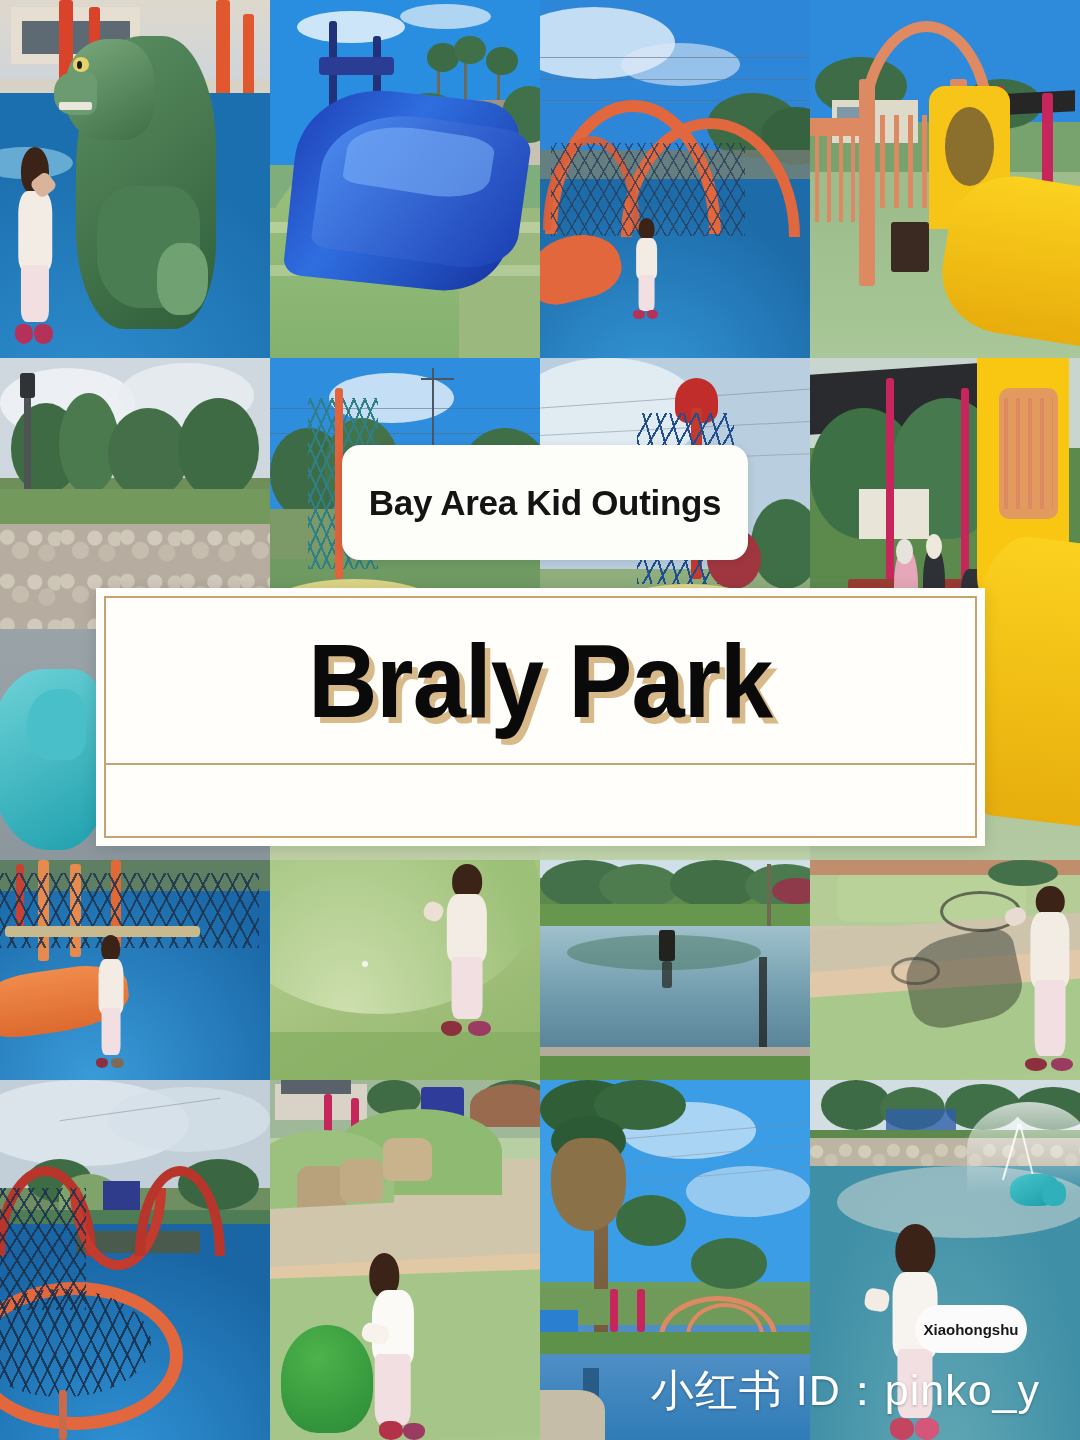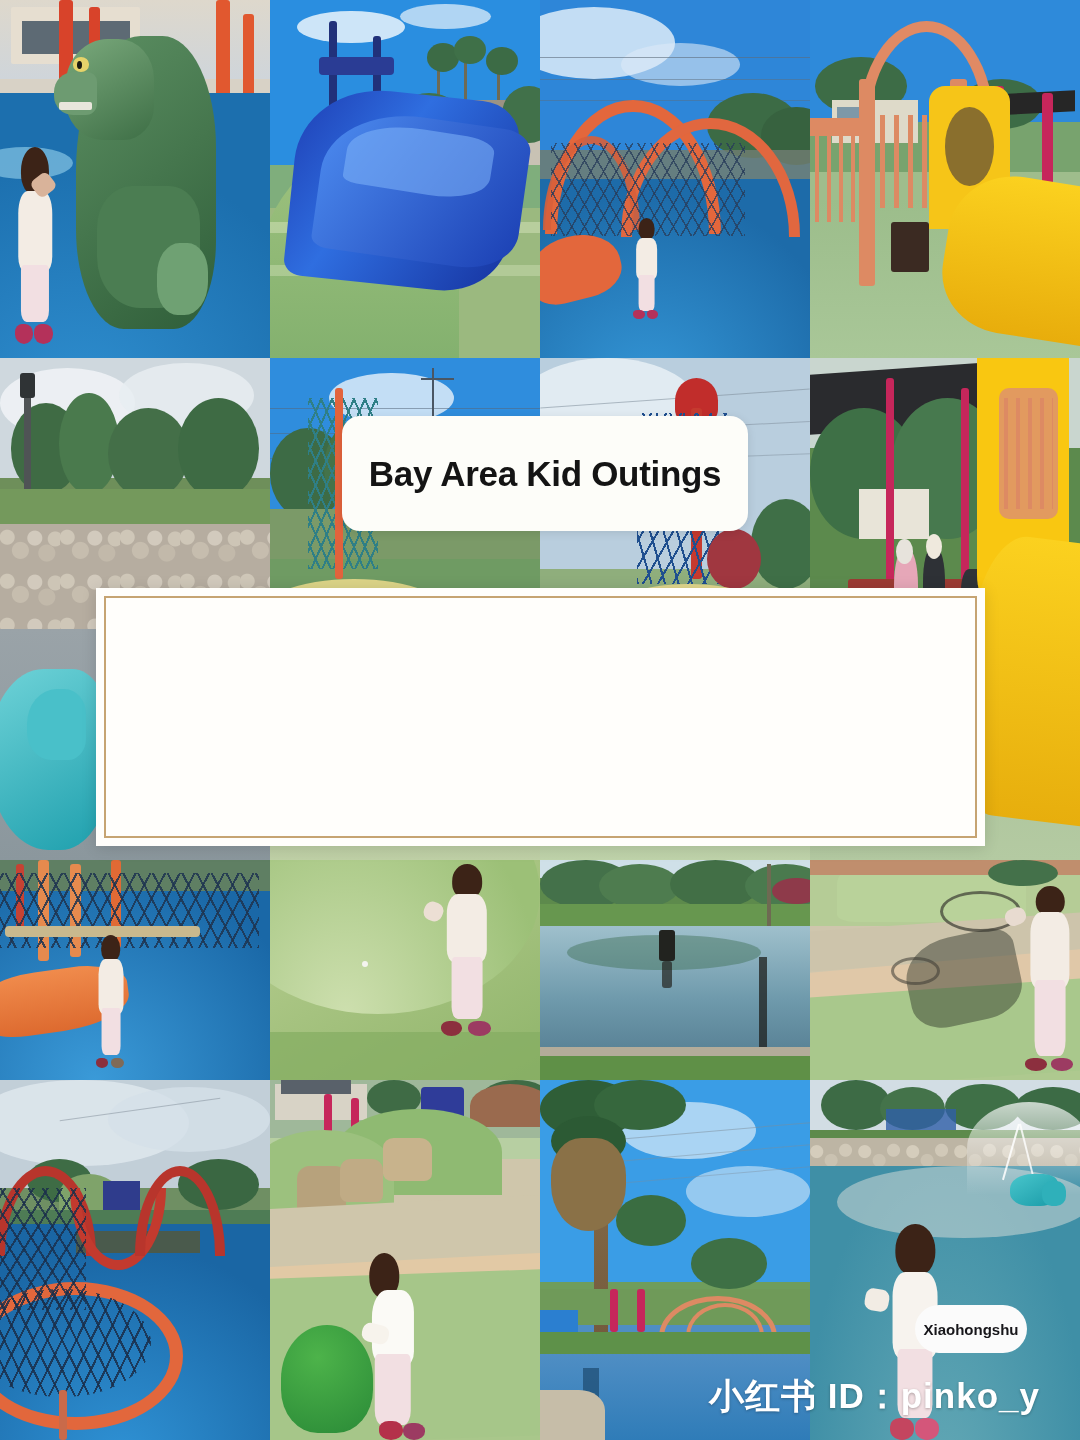--- a/index.html
+++ b/index.html
@@ -43,21 +43,21 @@
   .kid { position:absolute; }
   .kid .head  { position:absolute; left:50%; transform:translateX(-50%); border-radius:50% 50% 45% 45%; background:#3c2317; }
   .kid .body  { position:absolute; left:50%; transform:translateX(-50%); border-radius:28% 28% 18% 18%; background:#f3ece4; }
   .kid .legs  { position:absolute; left:50%; transform:translateX(-50%); border-radius:10% 10% 20% 20%; background:#f2dfe2; }
   .kid .shoeL,.kid .shoeR { position:absolute; border-radius:40% 45% 50% 50%; background:#b4315a; }
 
   
   .banner-pill {
     position: absolute;
     left: 342px;
-    top: 416px;
+    top: 445px;
     width: 406px;
     height: 115px;
     background: #fdfdf9;
     border-radius: 18px;
     display: flex;
     align-items: center;
     justify-content: center;
     box-shadow: 0 2px 10px rgba(0,0,0,0.10);
     z-index: 30;
   }
@@ -139,22 +139,22 @@
   .xhs-badge span {
     font-size: 15px;
     font-weight: 700;
     color: #17161a;
   }
   .watermark {
     position: absolute;
     right: 40px;
     bottom: 20px;
     z-index: 30;
-    font-size: 35px;
-    font-weight: 700;
+    font-size: 43px;
+    font-weight: 400;
     color: #ffffff;
     letter-spacing: 1px;
     text-shadow: 0 1px 3px rgba(0,0,0,0.28);
     white-space: nowrap;
   }
 </style>
 </head>
 <body>
 
 <div class="poster">
@@ -598,20 +598,23 @@
     </div>
 
   </div>
 
   <div class="banner-pill">
     <span>Bay Area Kid Outings</span>
   </div>
 
   <div class="title-card">
     <div class="title-card-inner">
+      <div class="title-main">
+        <span>Braly Park</span>
+      </div>
     </div>
   </div>
 
   <div class="xhs-badge">
     <span>Xiaohongshu</span>
   </div>
 
   <div class="watermark">小红书 ID：pinko_y</div>
 
 </div>

